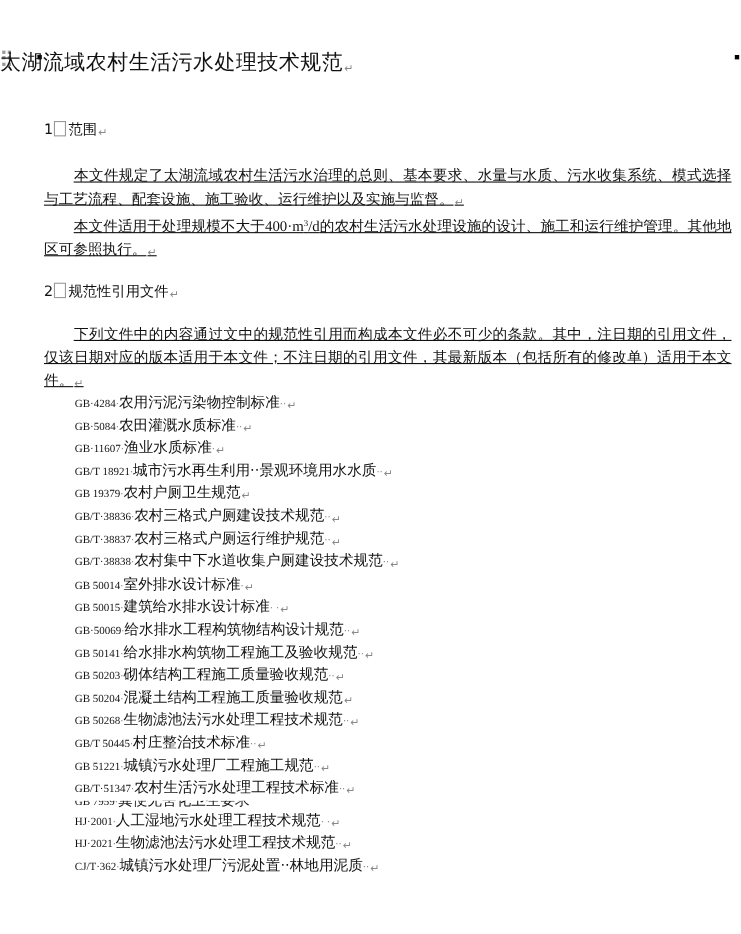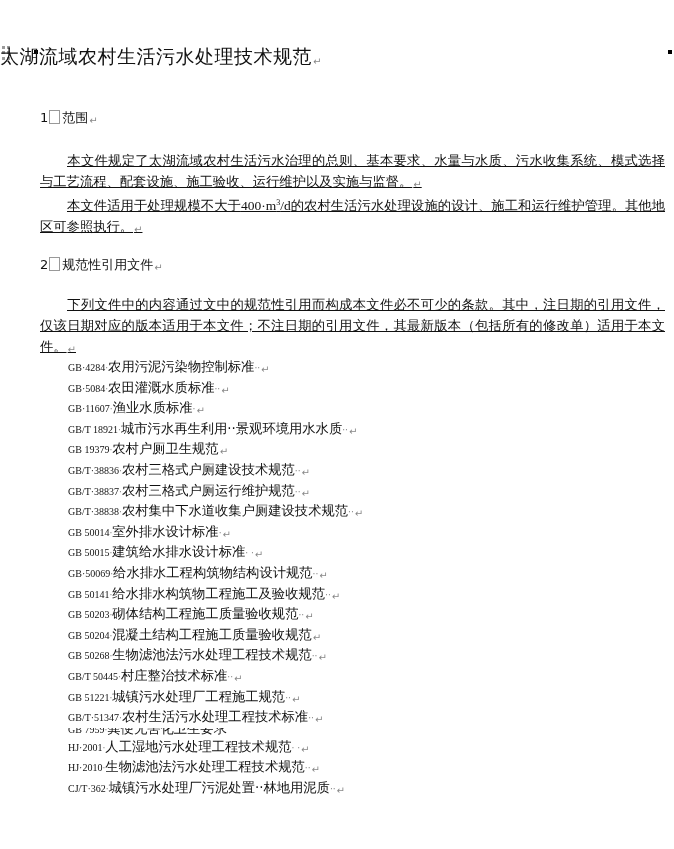--- a/index.html
+++ b/index.html
@@ -80,15 +80,15 @@
   <div class="ref"><span class="code">GB 50203</span><span class="dot">·</span><span>砌体结构工程施工质量验收规范</span><span class="dot">··</span><span class="mark">↵</span></div>
   <div class="ref"><span class="code">GB 50204</span><span class="dot">·</span><span>混凝土结构工程施工质量验收规范</span><span class="dot"></span><span class="mark">↵</span></div>
   <div class="ref"><span class="code">GB 50268</span><span class="dot">·</span><span>生物滤池法污水处理工程技术规范</span><span class="dot">··</span><span class="mark">↵</span></div>
   <div class="ref"><span class="code">GB/T 50445</span><span class="dot">·</span><span>村庄整治技术标准</span><span class="dot">··</span><span class="mark">↵</span></div>
   <div class="ref"><span class="code">GB 51221</span><span class="dot">·</span><span>城镇污水处理厂工程施工规范</span><span class="dot">··</span><span class="mark">↵</span></div>
   <div class="ref"><span class="code">GB/T·51347</span><span class="dot">·</span><span>农村生活污水处理工程技术标准</span><span class="dot">··</span><span class="mark">↵</span></div>
   <div class="ref clipped">
       <div class="inner"><span class="code">GB 7959</span><span class="dot">·</span><span>粪便无害化卫生要求</span></div>
     </div>
   <div class="ref"><span class="code">HJ·2001</span><span class="dot">·</span><span>人工湿地污水处理工程技术规范</span><span class="dot">· ·</span><span class="mark">↵</span></div>
-  <div class="ref"><span class="code">HJ·2010</span><span class="dot">·</span><span>生物滤池法污水处理工程技术规范</span><span class="dot">··</span><span class="mark">↵</span></div>
+  <div class="ref"><span class="code">HJ·2021</span><span class="dot">·</span><span>生物滤池法污水处理工程技术规范</span><span class="dot">··</span><span class="mark">↵</span></div>
   <div class="ref"><span class="code">CJ/T·362</span><span class="dot">·</span><span>城镇污水处理厂污泥处置··林地用泥质</span><span class="dot">··</span><span class="mark">↵</span></div>
 </div>
 
 </body></html>

